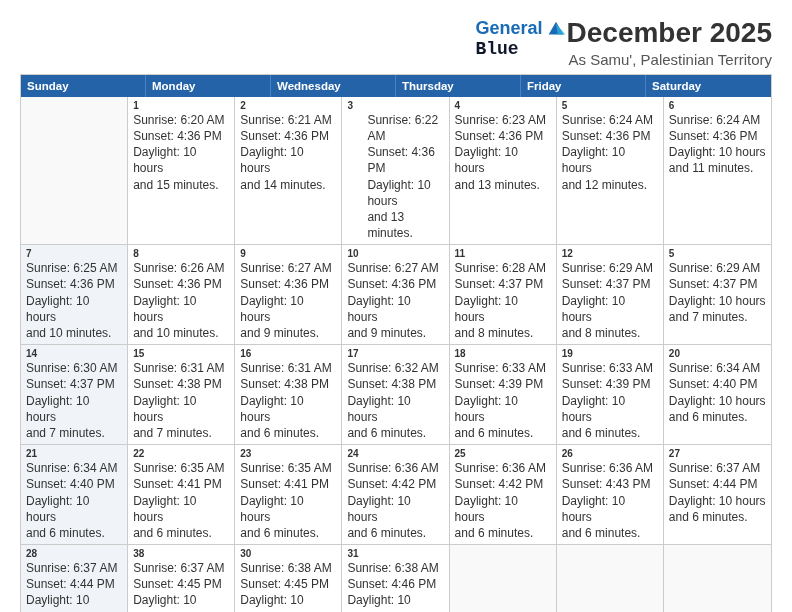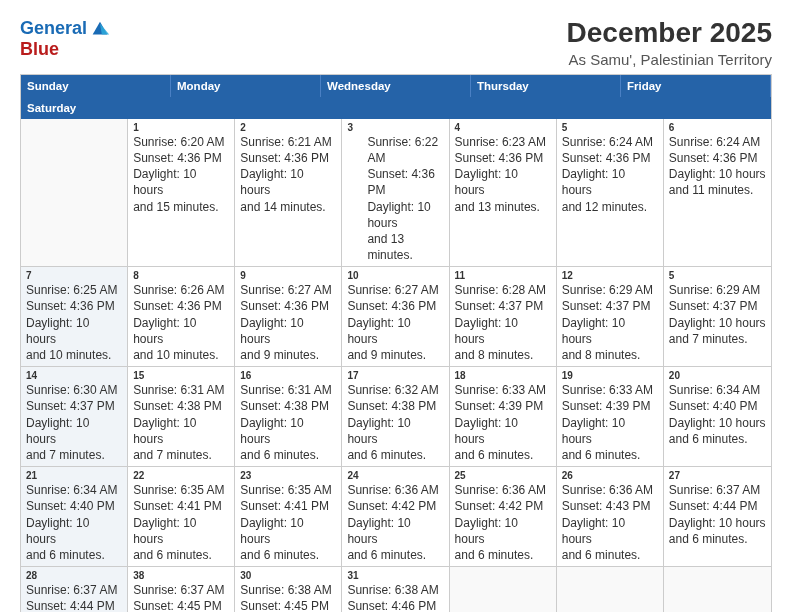--- a/index.html
+++ b/index.html
@@ -13,21 +13,21 @@
     .page {
       width: 792px;
       height: 612px;
       padding: 18px 20px 12px 20px;
       display: flex;
       flex-direction: column;
     }
     .header {
       display: flex;
       align-items: flex-start;
-      justify-content: space-between;
+      justify-content: flex-end;
       margin-bottom: 6px;
     }
     .logo {
       display: flex;
       align-items: center;
     }
     .logo-text {
       font-size: 18px;
       font-weight: bold;
       color: #333;
@@ -56,21 +56,21 @@
       margin-top: 2px;
     }
     .calendar {
       flex: 1;
       display: flex;
       flex-direction: column;
       border: 1px solid #ccc;
     }
     .cal-header {
       display: grid;
-      grid-template-columns: repeat(5, 1fr);
+      grid-template-columns: repeat(6, 1fr);
       background: #2563a8;
     }
     .cal-header-cell {
       color: #fff;
       font-size: 11.5px;
       font-weight: bold;
       padding: 5px 6px;
       text-align: left;
       border-right: 1px solid #4a80c4;
     }
@@ -123,21 +123,21 @@
         <div style="display:flex;align-items:center;">
           <span class="logo-text">
             <span>General</span>
           </span>
           <svg class="logo-icon" viewBox="0 0 24 24">
             <polygon points="4,18 12,4 20,18" fill="#1a6bb5"></polygon>
             <polygon points="12,6 22,18 14,18" fill="#2eaadc" opacity="0.85"></polygon>
           </svg>
         </div>
         <div>
-          <span class="logo-text" style="color:#b91c1c;font-size:18px;font-weight:bold;">Blue</span>
+          <span class="logo-text" style="color:#0f172a;font-size:18px;font-weight:bold;font-family:Liberation Mono, monospace;">Blue</span>
         </div>
       </div>
     </div>
     <div class="title-block">
       <div class="month-title">December 2025</div>
       <div class="subtitle">As Samu', Palestinian Territory</div>
     </div>
   </div>
 
   <div class="calendar">

